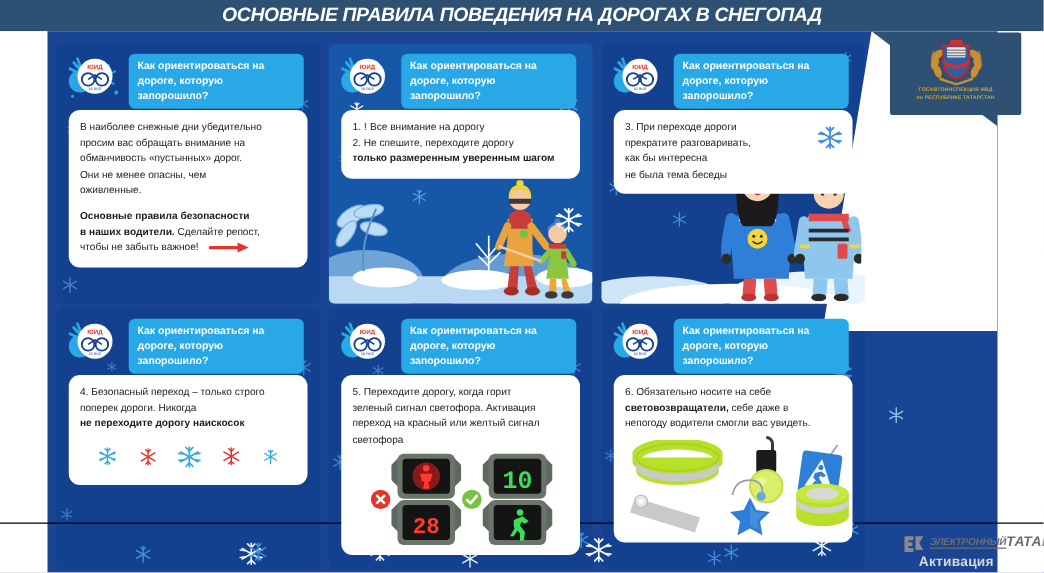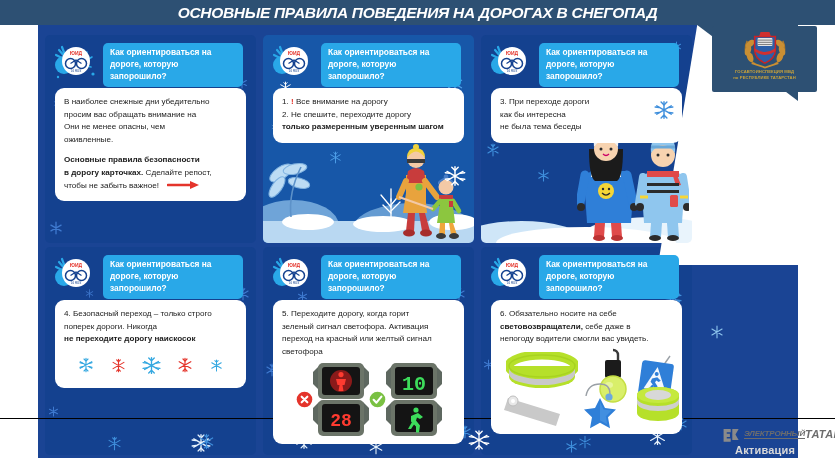--- a/index.html
+++ b/index.html
@@ -189,25 +189,26 @@
             <text x="25" y="31" font-size="3" fill="#14418f" text-anchor="middle" font-family="Liberation Sans, sans-serif">16 RUS</text>
             <circle cx="42" cy="33" r="1.6" fill="#29a8e8"></circle>
             <circle cx="7" cy="36" r="1.2" fill="#29a8e8"></circle>
           </svg>
           <div class="bubble">Как ориентироваться на дороге, которую запорошило?</div>
         </div>
 
         <div class="panel">
           <p>В наиболее снежные дни убедительно</p>
           <p>просим вас обращать внимание на</p>
+          <p>обманчивость «пустынных» дорог.</p>
           <p>Они не менее опасны, чем</p>
           <p>оживленные.</p>
           <div class="spacer"></div>
           <p class="b">Основные правила безопасности</p>
-          <p><span class="b">в дорогу карточках.</span> <span>Сделайте репост,</span></p>
+          <p><span class="b">в наших водители.</span> <span>Сделайте репост,</span></p>
           <p>
             <span>чтобы не забыть важное!</span>
             <svg class="red-arrow" width="34" height="10" viewBox="0 0 34 10">
               <path d="M1 5 H25" stroke="#e4342b" stroke-width="2.6" stroke-linecap="round"></path>
               <path d="M23 1 L32 5 L23 9 Z" fill="#e4342b"></path>
             </svg>
           </p>
         </div>
         <svg class="deco-flake" style="left:8px;top:64px;" width="9" height="9" viewBox="0 0 24 24">
             <g stroke="#3f7ad0" stroke-width="2.2" stroke-linecap="round">
@@ -408,20 +409,21 @@
             <circle cx="19.5" cy="22.5" r="5" fill="none" stroke="#14418f" stroke-width="1.5"></circle>
             <circle cx="30.5" cy="22.5" r="5" fill="none" stroke="#14418f" stroke-width="1.5"></circle>
             <path d="M19.5 22.5 L25 19 L30.5 22.5" stroke="#14418f" stroke-width="1.2" fill="none"></path>
             <text x="25" y="31" font-size="3" fill="#14418f" text-anchor="middle" font-family="Liberation Sans, sans-serif">16 RUS</text>
           </svg>
           <div class="bubble">Как ориентироваться на дороге, которую запорошило?</div>
         </div>
 
         <div class="panel" style="padding-right:40px;">
           <p>3. При переходе дороги</p>
+          <p>прекратите разговаривать,</p>
           <p>как бы интересна</p>
           <p>не была тема беседы</p>
           <svg style="position:absolute;right:8px;top:12px;" width="20" height="20" viewBox="0 0 24 24">
               <g stroke="#3f8fdc" stroke-width="1.7" stroke-linecap="round">
                 <path d="M12 2v20M3.3 7l17.4 10M3.3 17L20.7 7"></path>
                 <path d="M12 6l-3.5-3.5M12 6l3.5-3.5M12 18l-3.5 3.5M12 18l3.5 3.5M6 9l-4.6-.6M6 15l-4.6.6M18 9l4.6-.6M18 15l4.6.6"></path>
               </g>
             </svg>
         </div>
         <svg class="deco-flake" style="left:5px;top:108px;" width="14" height="14" viewBox="0 0 24 24">

